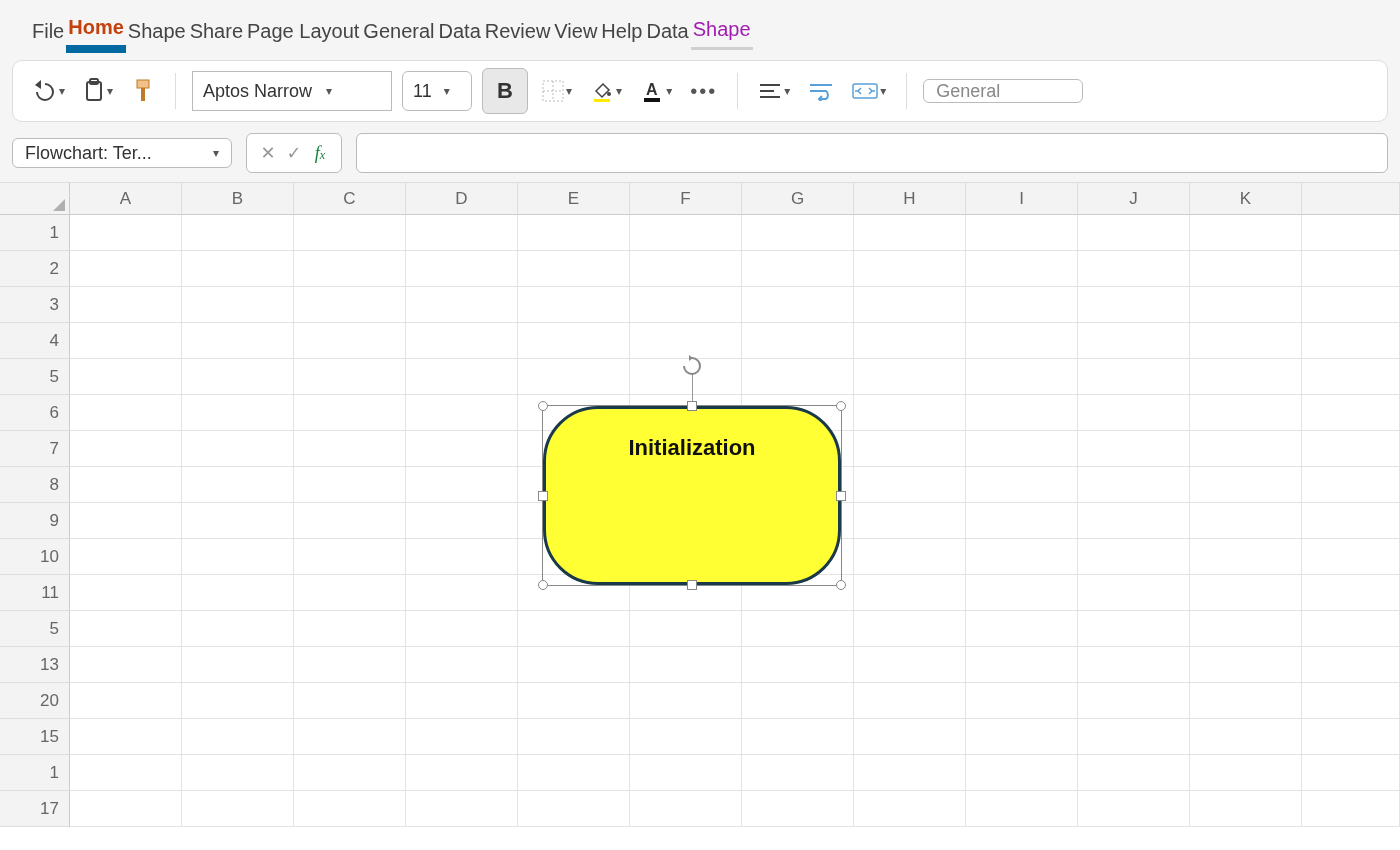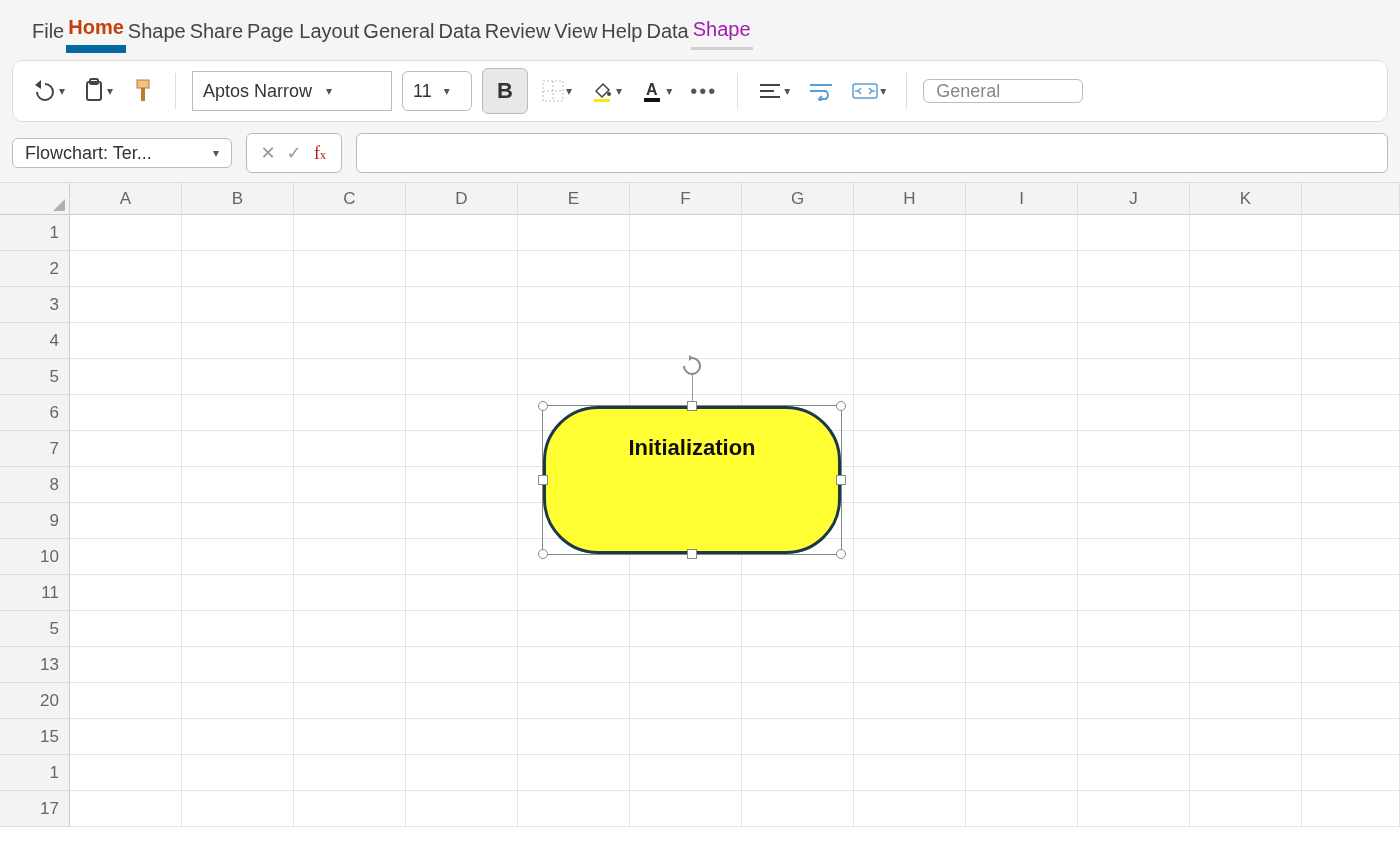--- a/index.html
+++ b/index.html
@@ -88,21 +88,21 @@
     font-size:18px; color:#333;
     justify-content: space-between;
   }
   .fx-controls {
     display:flex; align-items:center; gap:4px;
     border:1px solid #bbb; border-radius:6px;
     height:40px; padding:0 10px; background:#fff;
     color:#999;
   }
   .fx-controls .icon { width:22px; text-align:center; font-size:18px; }
-  .fx-label { font-family: "Times New Roman", serif; color:#b91c1c; }
+  .fx-label { font-style: italic; font-family: "Times New Roman", serif; color:#15803d; }
   .formula-input {
     flex:1;
     border:1px solid #bbb; border-radius:6px;
     height:40px; background:#fff;
   }
   
   .grid-wrap {
     margin-top: 8px;
     position: relative;
     background:#fff;
@@ -141,21 +141,21 @@
   .cells {
     position:absolute; left:70px; top:32px; right:0; bottom:0;
   }
   .cells .row { display:flex; height:36px; }
   .cells .cell { width:112px; height:36px; border-right:1px solid #e3e3e3; border-bottom:1px solid #e3e3e3; }
   
   .shape-container {
     position:absolute;
     left: calc(70px + 4*112px + 24px);
     top: calc(32px + 5*36px + 10px);
-    width: 300px; height: 150px;
+    width: 300px; height: 181px;
     border:1px solid #888;
   }
   .shape {
     position:absolute; inset:0;
     background: #ffff33;
     border: 3px solid #1a3a4a;
     border-radius: 55px;
     display:flex; flex-direction:column;
     align-items:center; justify-content:flex-start;
     padding-top: 26px;

